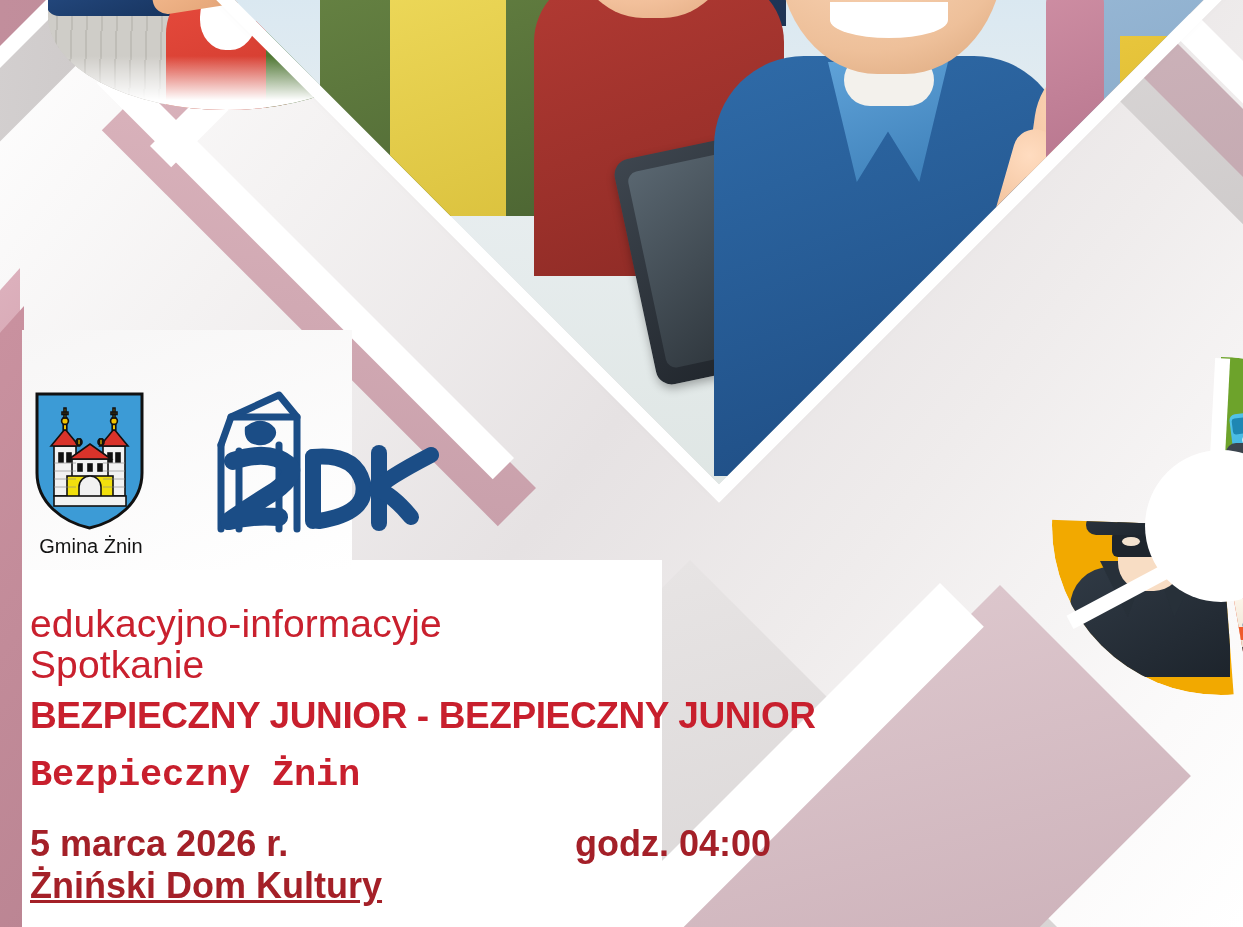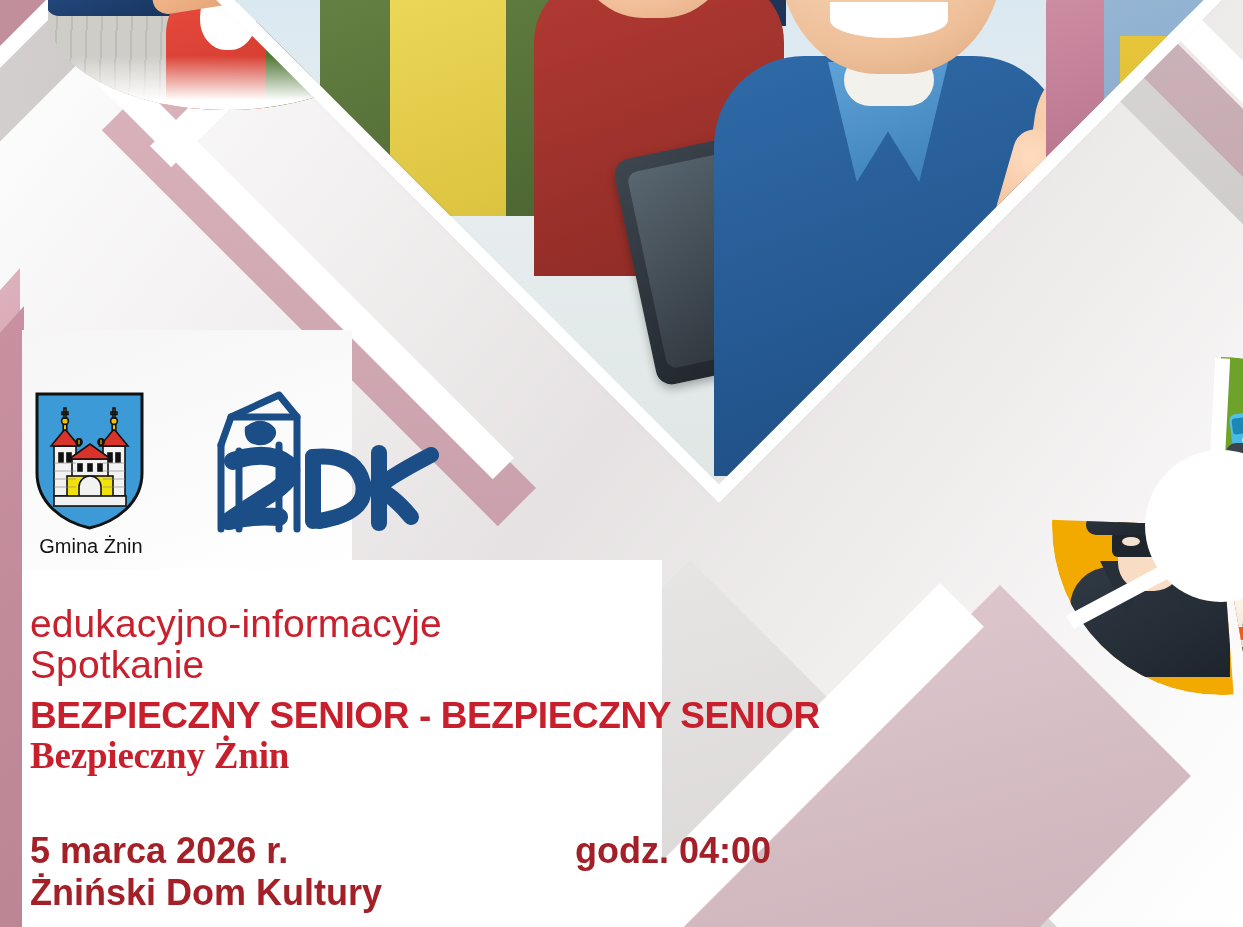--- a/index.html
+++ b/index.html
@@ -66,30 +66,30 @@
     letter-spacing:.1px;font-family:"Liberation Sans",sans-serif;
   }
   .t-main{
     margin-top:10px;
     font-size:37px;line-height:1.06;color:#c81f2d;font-weight:bold;
     letter-spacing:-.4px;font-family:"Liberation Sans",sans-serif;
     white-space:nowrap;
   }
   .t-main2{
     font-size:37px;line-height:1.12;color:#c81f2d;font-weight:bold;
-    letter-spacing:-.2px;font-family:Liberation Serif, serif;
+    letter-spacing:-.2px;font-family:Liberation Mono, monospace;margin-top:20px;
   }
   .t-when{
     position:absolute;left:30px;top:823px;width:1000px;
     color:#a42028;font-weight:bold;font-size:36px;line-height:1.18;
     font-family:"Liberation Sans",sans-serif;
   }
-  .when-row{display:flex;margin-top:7px;}
+  .when-row{display:flex;}
   .when-date{width:545px;}
-  .when-venue{margin-top:0;}
+  .when-venue{margin-top:0;text-decoration:underline;}
 
   .nowrap{white-space:nowrap;}
 </style>
 </head>
 <body>
 
 <div class="poster">
 
   <div class="band greyband" style="left:690px;top:560px;width:640px;height:620px;transform:rotate(45deg);transform-origin:0 0;
               background:linear-gradient(120deg,#e7e4e4,#d6d2d2 60%,#e9e6e6);"></div>
@@ -402,21 +402,21 @@
       <g fill="none" stroke="#1b4d86" stroke-width="16" stroke-linecap="round" stroke-linejoin="round">
         <path d="M176 66 L176 136"></path>
         <path d="M228 68 q-46 24 -54 34 q16 6 34 28"></path>
       </g>
     </svg>
   </div>
 
   <div class="textblock">
     <div class="t-sub">edukacyjno-informacyje</div>
     <div class="t-sub">Spotkanie</div>
-    <div class="t-main">BEZPIECZNY SENIOR - BEZPIECZNY SENIOR</div>
+    <div class="t-main">BEZPIECZNY JUNIOR - BEZPIECZNY JUNIOR</div>
     <div class="t-main2">Bezpieczny Żnin</div>
   </div>
 
   <div class="t-when">
     <div class="when-row">
       <div class="when-date nowrap">5 marca 2026 r.</div>
       <div class="nowrap">godz. 04:00</div>
     </div>
     <div class="when-venue nowrap">Żniński Dom Kultury</div>
   </div>

